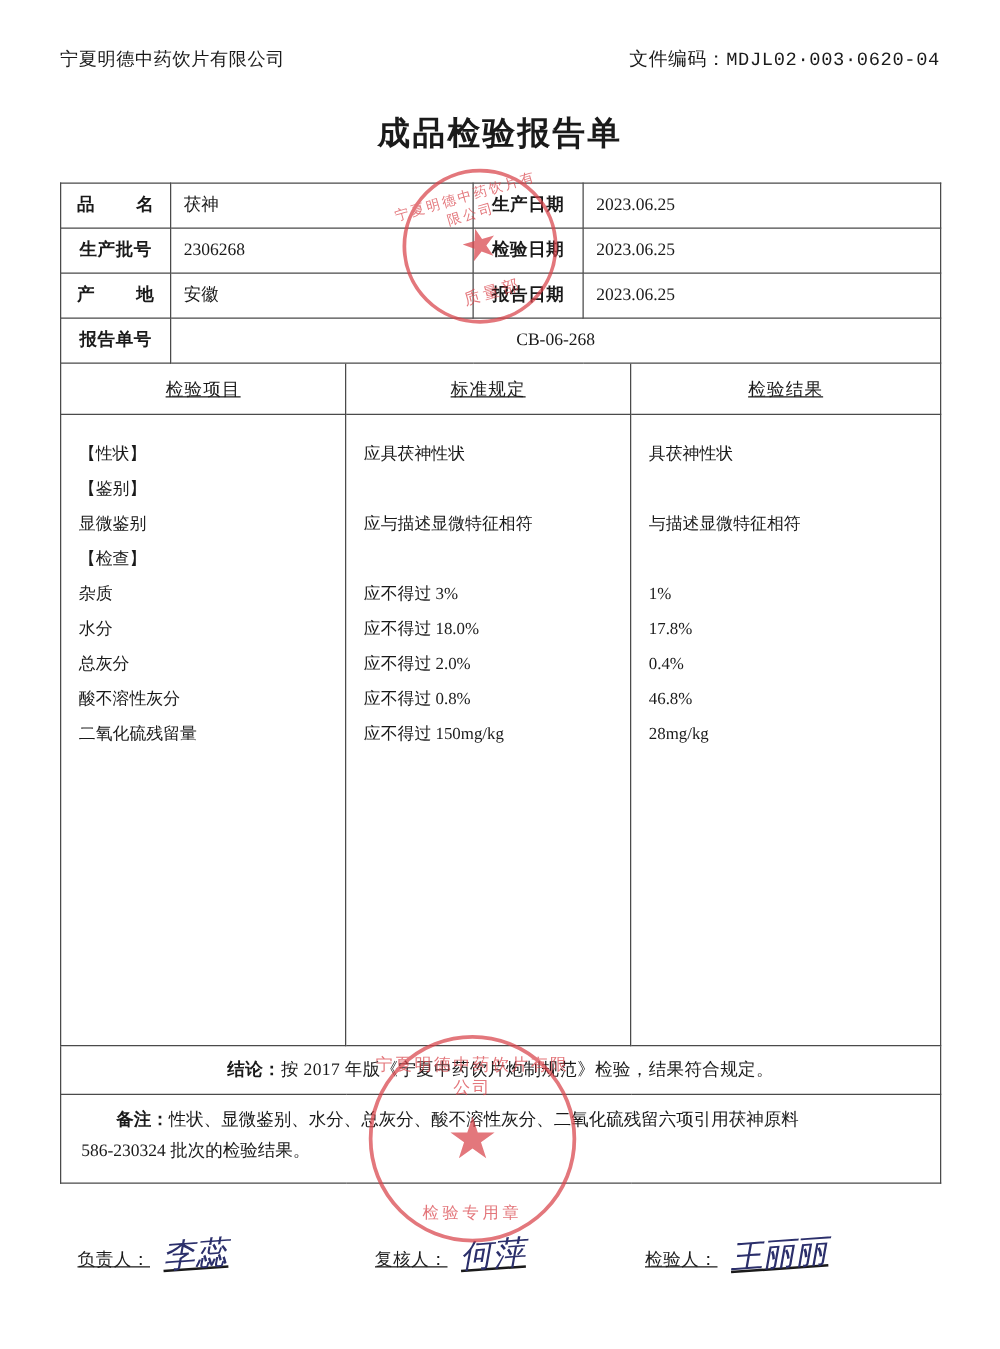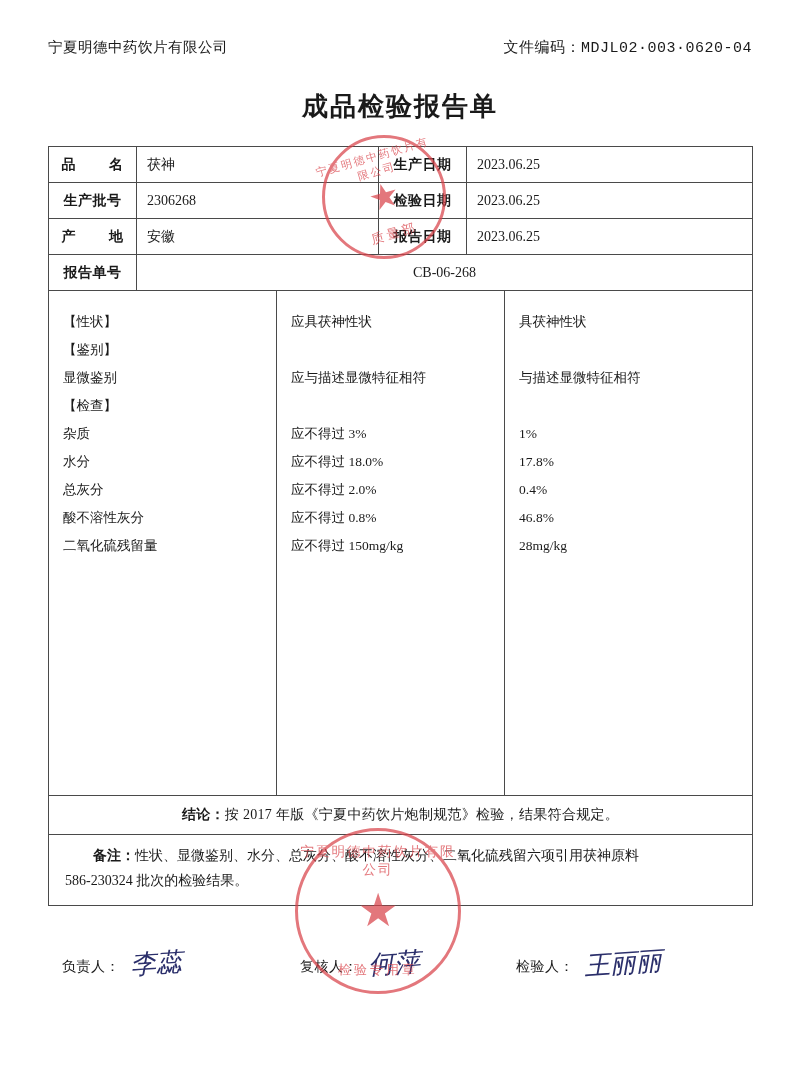--- a/index.html
+++ b/index.html
@@ -129,20 +129,21 @@
   .remark .b { font-weight: bold; }
 
   
   .sign-row {
     display: flex;
     align-items: flex-end;
     font-size: 14px;
     margin-top: 14px;
     padding: 0 14px 0 14px;
     height: 56px;
+    text-decoration: underline;
   }
   .sign-item {
     display: flex;
     align-items: flex-end;
   }
   .sign-label { white-space: nowrap; letter-spacing: 0.5px; }
   .sign-mark {
     font-family: "DejaVu Sans", sans-serif;
     font-style: italic;
     font-size: 26px;
@@ -297,20 +298,31 @@
     </tbody>
   </table>
 
   <table class="results">
     <colgroup>
         <col class="r1">
         <col class="r2">
         <col class="r3">
       </colgroup>
     <tbody>
+      <tr>
+        <td class="nob">
+          <div class="res-head">检验项目</div>
+        </td>
+        <td class="nob">
+          <div class="res-head">标准规定</div>
+        </td>
+        <td class="nob">
+          <div class="res-head">检验结果</div>
+        </td>
+      </tr>
       <tr>
         <td class="nob">
           <div class="res-body">
             <div class="spacer"></div>
             <div class="line">【性状】</div>
             <div class="line">【鉴别】</div>
             <div class="line">显微鉴别</div>
             <div class="line">【检查】</div>
             <div class="line">杂质</div>
             <div class="line">水分</div>

